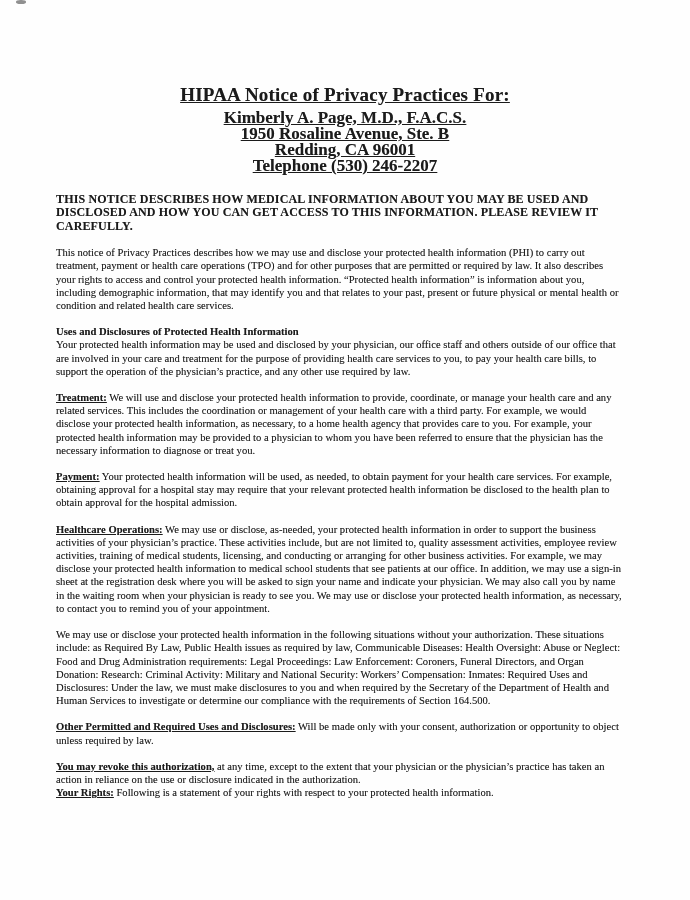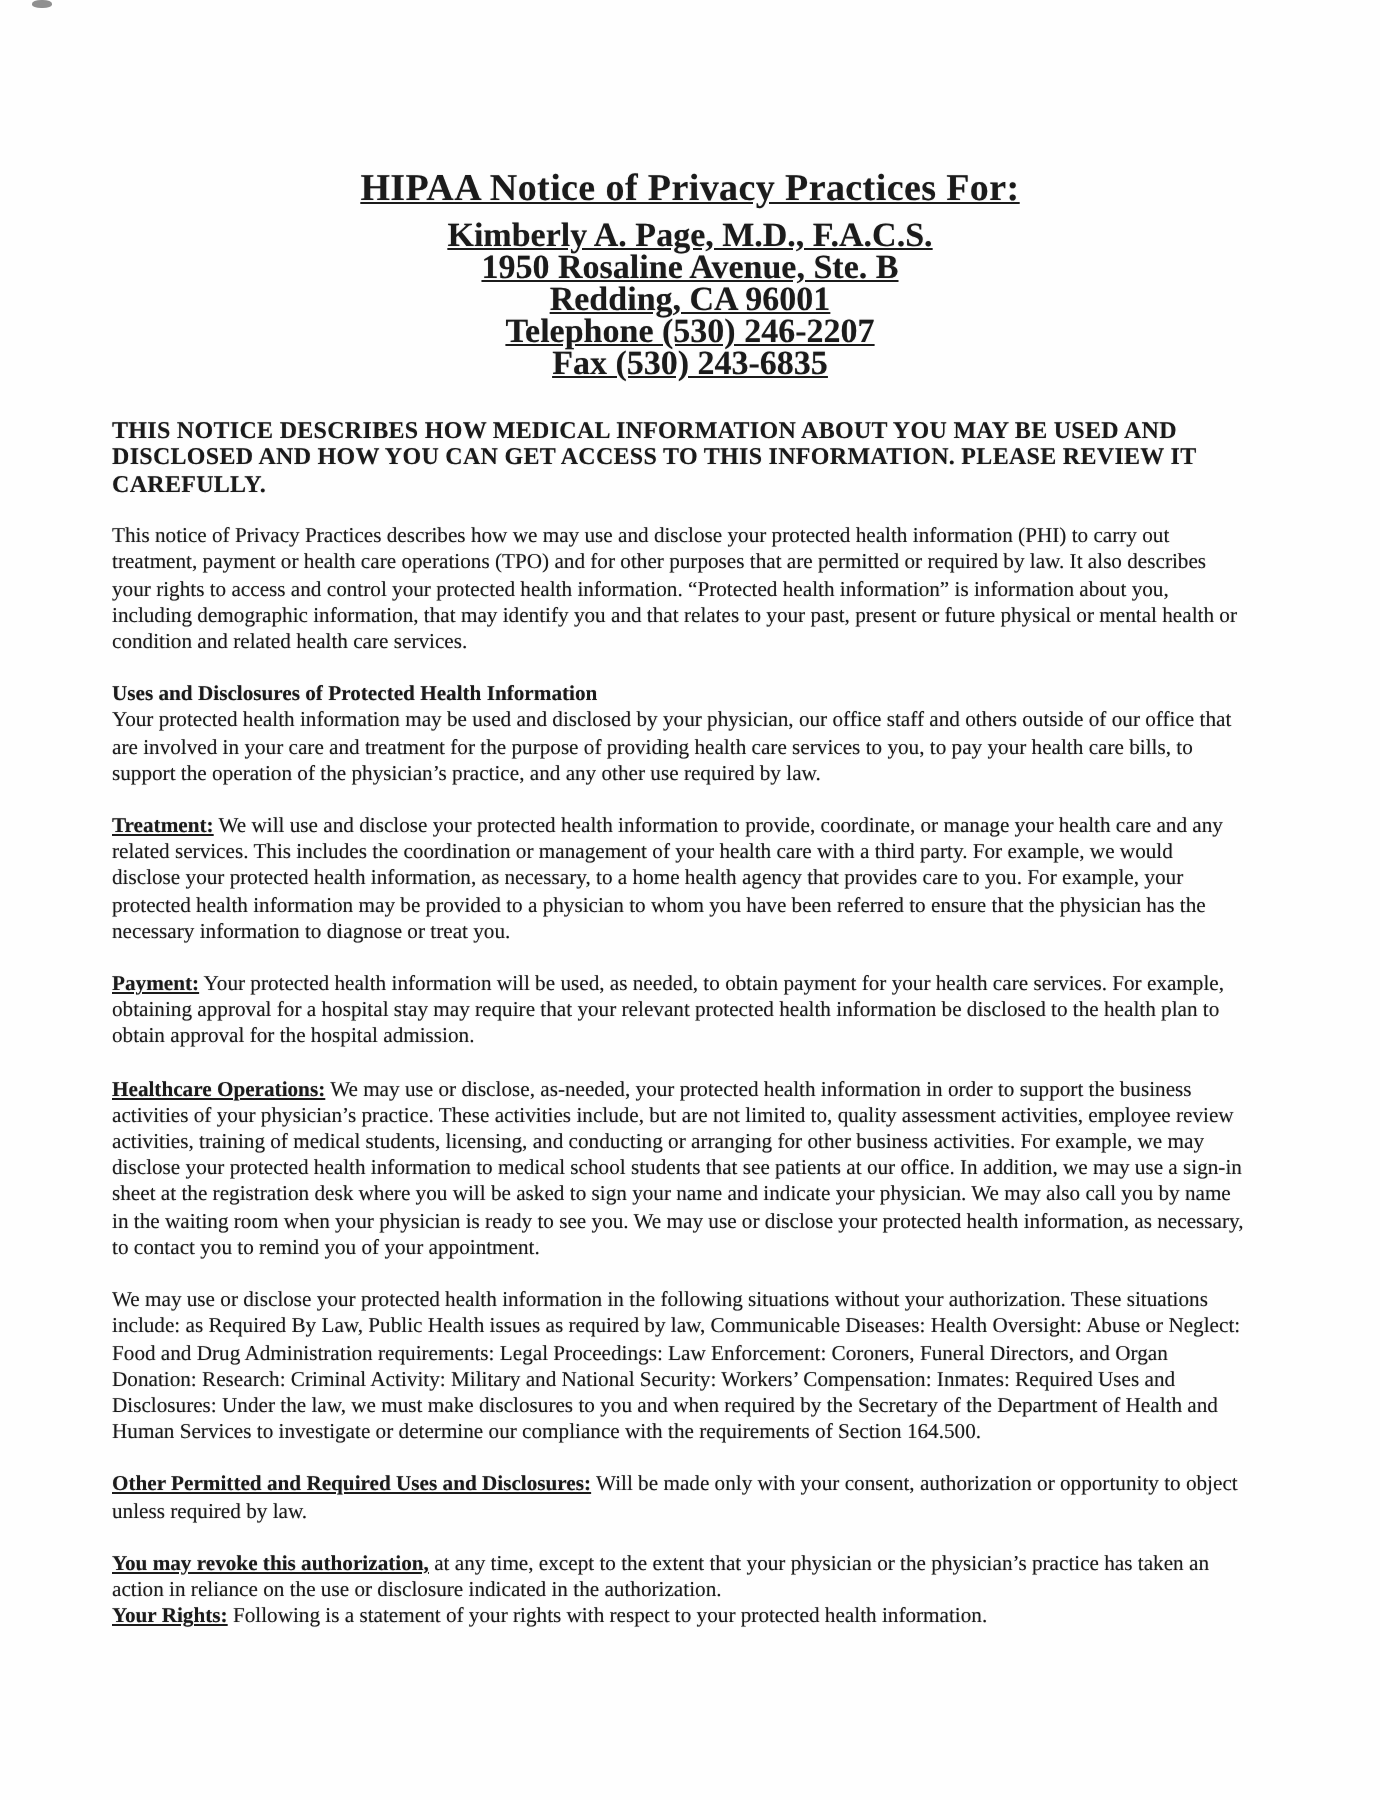--- a/index.html
+++ b/index.html
@@ -60,21 +60,20 @@
 
 <div class="page">
   <div class="speck"></div>
   <div class="content">
     <h1 class="doc-title">HIPAA Notice of Privacy Practices For:</h1>
     <div id="header-lines">
         <div class="hline">Kimberly A. Page, M.D., F.A.C.S.</div>
         <div class="hline">1950 Rosaline Avenue, Ste. B</div>
         <div class="hline">Redding, CA 96001</div>
         <div class="hline">Telephone (530) 246-2207</div>
-        <div class="hline">Fax (530) 243-6835</div>
       </div>
     <p class="notice">THIS NOTICE DESCRIBES HOW MEDICAL INFORMATION ABOUT YOU MAY BE USED AND DISCLOSED AND HOW YOU CAN GET ACCESS TO THIS INFORMATION. PLEASE REVIEW IT CAREFULLY.</p>
     <p class="bodyp">This notice of Privacy Practices describes how we may use and disclose your protected health information (PHI) to carry out treatment, payment or health care operations (TPO) and for other purposes that are permitted or required by law. It also describes your rights to access and control your protected health information. “Protected health information” is information about you, including demographic information, that may identify you and that relates to your past, present or future physical or mental health or condition and related health care services.</p>
     <div id="sections">
         <p class="bodyp"><span class="lbl blk">Uses and Disclosures of Protected Health Information</span>Your protected health information may be used and disclosed by your physician, our office staff and others outside of our office that are involved in your care and treatment for the purpose of providing health care services to you, to pay your health care bills, to support the operation of the physician’s practice, and any other use required by law.</p>
         <p class="bodyp"><span class="lbl u">Treatment:</span> We will use and disclose your protected health information to provide, coordinate, or manage your health care and any related services. This includes the coordination or management of your health care with a third party. For example, we would disclose your protected health information, as necessary, to a home health agency that provides care to you. For example, your protected health information may be provided to a physician to whom you have been referred to ensure that the physician has the necessary information to diagnose or treat you.</p>
         <p class="bodyp"><span class="lbl u">Payment:</span> Your protected health information will be used, as needed, to obtain payment for your health care services. For example, obtaining approval for a hospital stay may require that your relevant protected health information be disclosed to the health plan to obtain approval for the hospital admission.</p>
         <p class="bodyp"><span class="lbl u">Healthcare Operations:</span> We may use or disclose, as-needed, your protected health information in order to support the business activities of your physician’s practice. These activities include, but are not limited to, quality assessment activities, employee review activities, training of medical students, licensing, and conducting or arranging for other business activities. For example, we may disclose your protected health information to medical school students that see patients at our office. In addition, we may use a sign-in sheet at the registration desk where you will be asked to sign your name and indicate your physician. We may also call you by name in the waiting room when your physician is ready to see you. We may use or disclose your protected health information, as necessary, to contact you to remind you of your appointment.</p>
         <p class="bodyp">We may use or disclose your protected health information in the following situations without your authorization. These situations include: as Required By Law, Public Health issues as required by law, Communicable Diseases: Health Oversight: Abuse or Neglect: Food and Drug Administration requirements: Legal Proceedings: Law Enforcement: Coroners, Funeral Directors, and Organ Donation: Research: Criminal Activity: Military and National Security: Workers’ Compensation: Inmates: Required Uses and Disclosures: Under the law, we must make disclosures to you and when required by the Secretary of the Department of Health and Human Services to investigate or determine our compliance with the requirements of Section 164.500.</p>
         <p class="bodyp"><span class="lbl u">Other Permitted and Required Uses and Disclosures:</span> Will be made only with your consent, authorization or opportunity to object unless required by law.</p>

